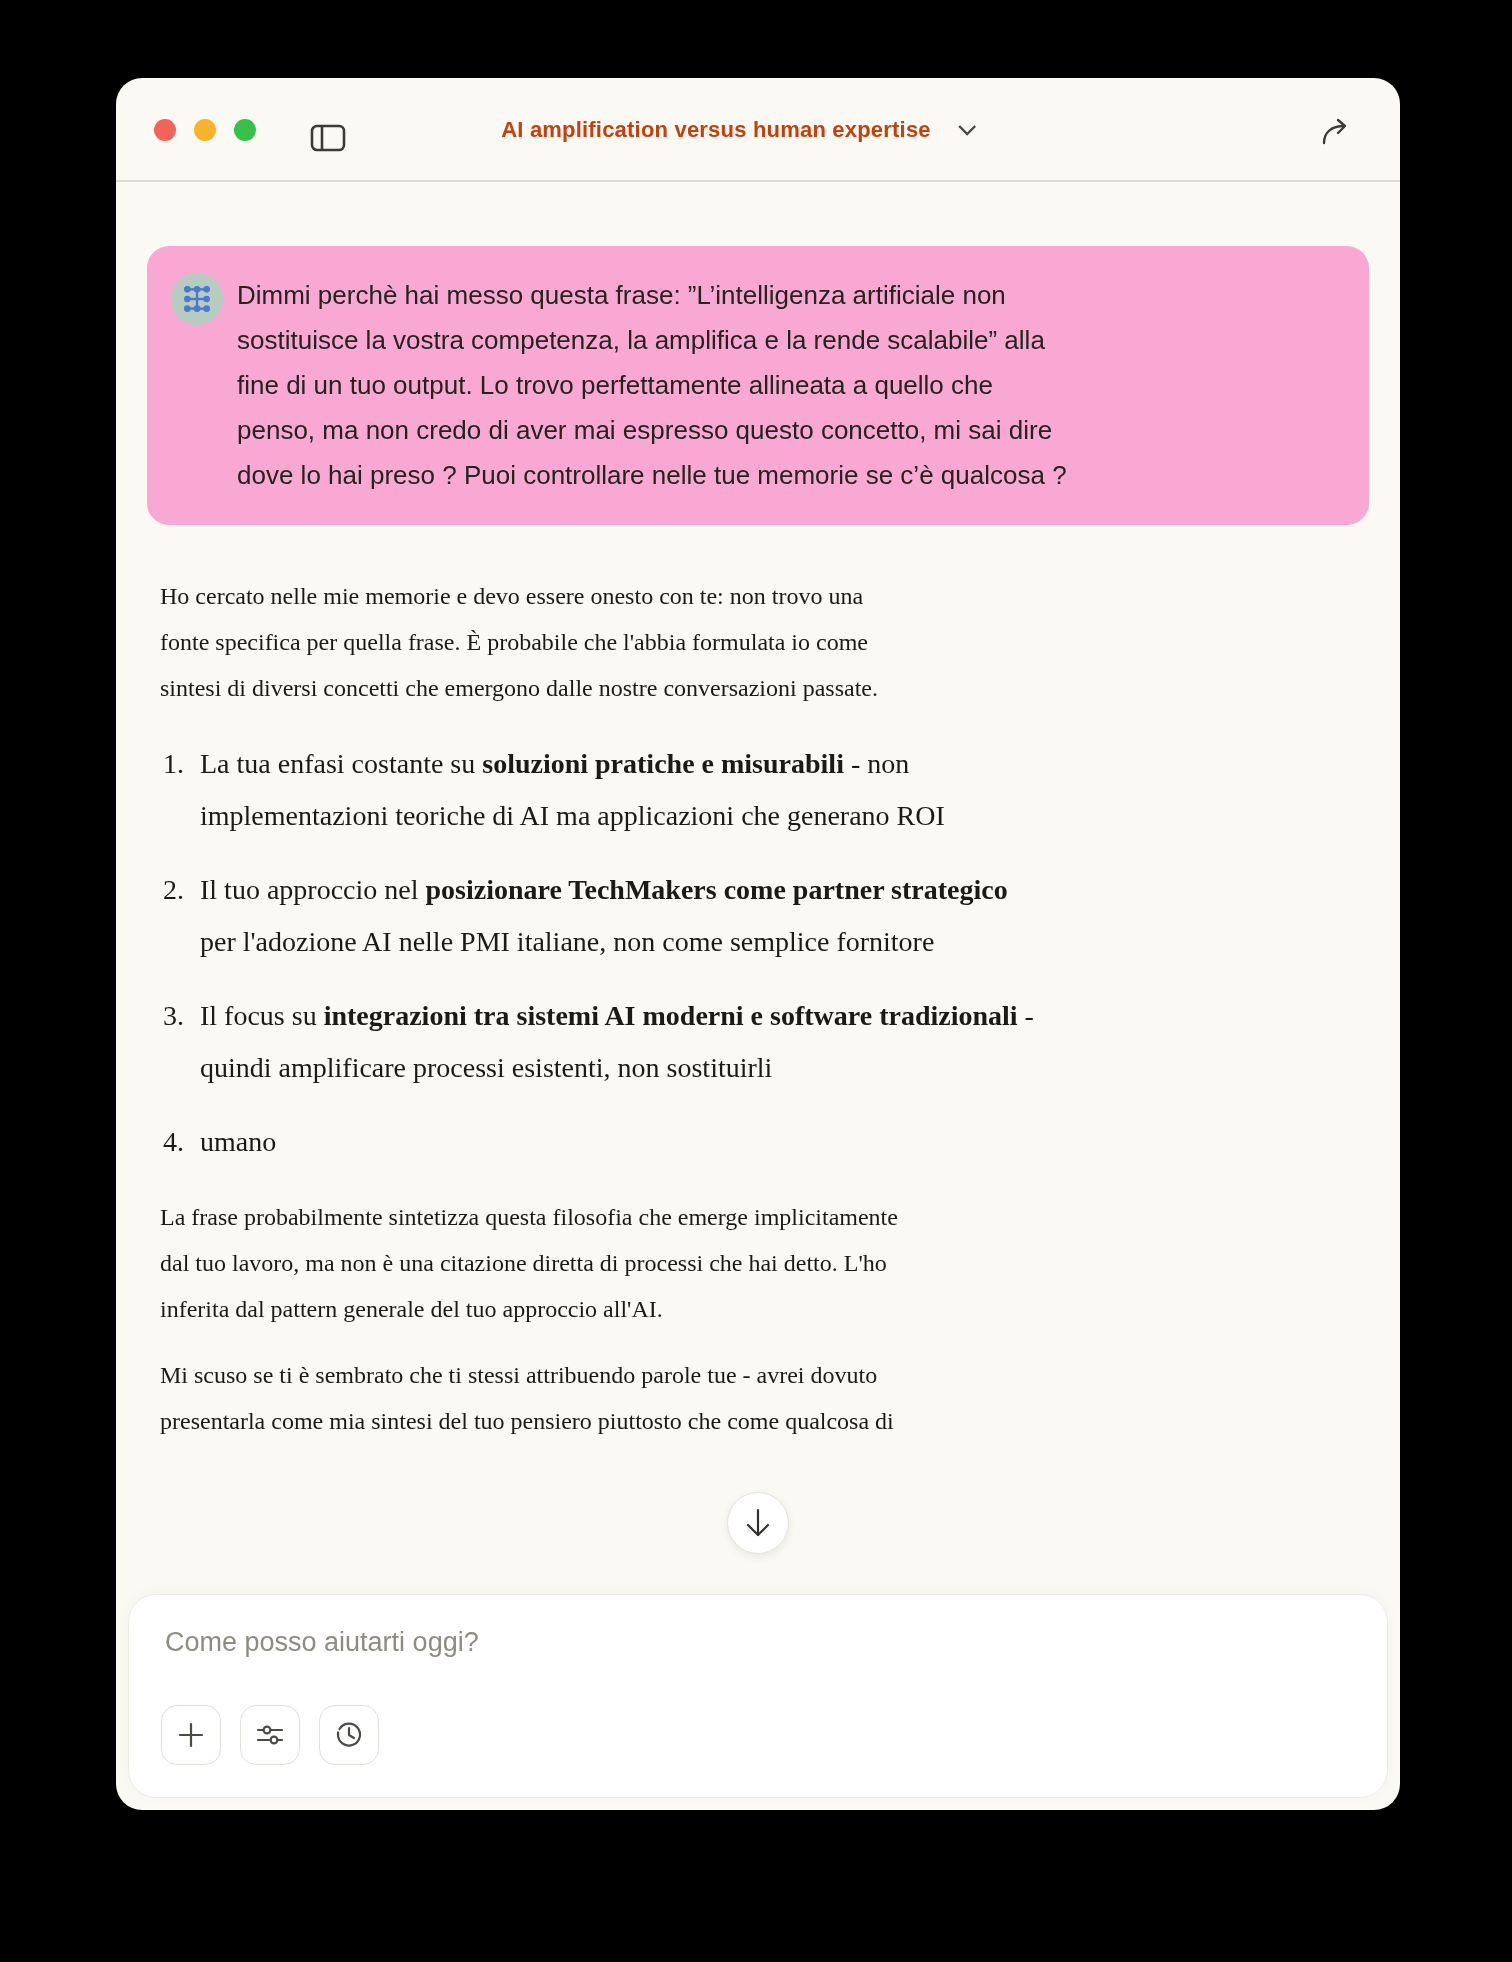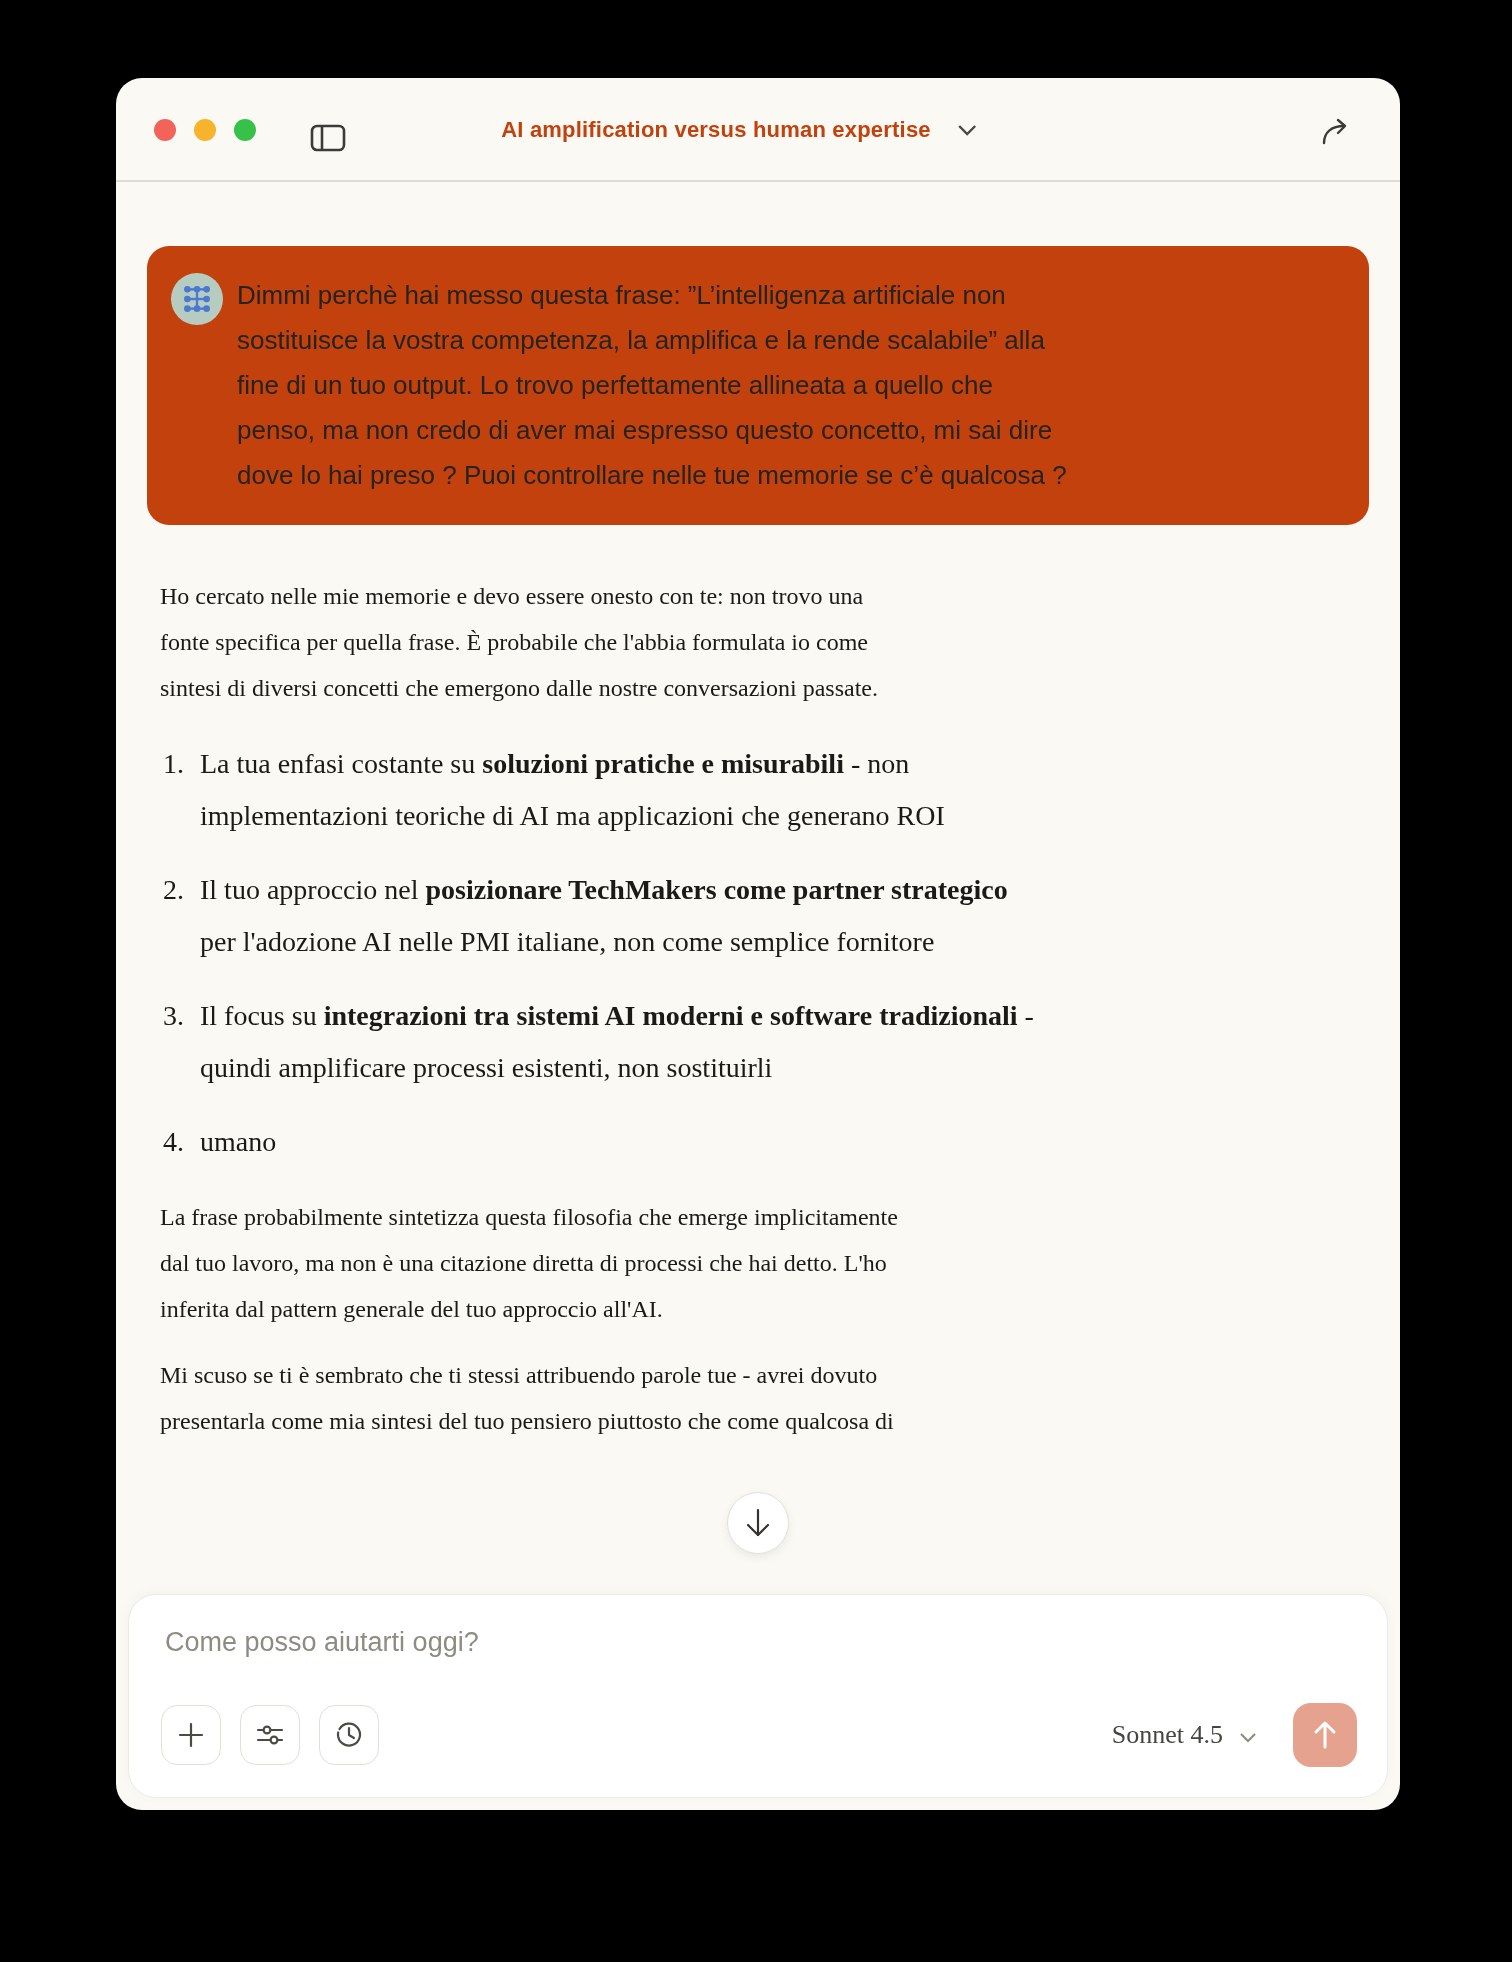--- a/index.html
+++ b/index.html
@@ -20,21 +20,21 @@
                     display:flex; align-items:center; justify-content:center; }
   .title-group { position:absolute; left:50%; top:0; height:104px; transform:translateX(-54%);
                  display:flex; align-items:center; gap:26px; }
   .title { font-size:22px; font-weight:600; color:#c2410c; letter-spacing:.2px; white-space:nowrap; }
   .share-btn { position:absolute; right:44px; top:34px; width:40px; height:40px;
                display:flex; align-items:center; justify-content:center; }
 
   
   .chat { position:absolute; left:0; right:0; top:106px; bottom:0; padding:0 31px; overflow:hidden; }
 
-  .bubble { margin:62px 0 48px 0; background:#c2410c; border-radius:22px;
+  .bubble { margin:62px 0 48px 0; background:#f9a8d4; border-radius:22px;
             padding:27px 30px 27px 24px; display:flex; align-items:flex-start; }
   .avatar { flex:none; width:52px; height:52px; border-radius:50%; background:#b6ccc1;
             display:flex; align-items:center; justify-content:center; margin-right:14px; }
   .bubble-text { font-size:26px; line-height:45px; color:#24231f; white-space:pre-line; }
 
   .serif { font-family:"Liberation Serif","DejaVu Serif",serif; color:#1b1a16; }
   .para { font-size:24px; line-height:46px; white-space:pre-line; margin:0 13px 27px 13px; }
   .para.tight { margin-bottom:18px; }
   .para.last { margin-bottom:0; }
 
@@ -197,29 +197,15 @@
       </button>
       <button class="tool-btn">
         <svg width="30" height="30" viewBox="0 0 30 30" fill="none" stroke="#4b4a44" stroke-width="2.2" stroke-linecap="round" stroke-linejoin="round">
           <path d="M5.5 9 A11 11 0 1 1 4 15"></path>
           <path d="M4 15 A11 11 0 0 1 5.5 9" stroke-dasharray="2.5 4"></path>
           <polyline points="15,8 15,15 20,18"></polyline>
         </svg>
       </button>
     </div>
 
-    <div class="right-row">
-      <span class="model">Sonnet 4.5</span>
-      <span class="model-chevron">
-        <svg width="18" height="11" viewBox="0 0 18 11" fill="none" stroke="#8f8c84" stroke-width="2.2">
-          <polyline points="2,2 9,9 16,2"></polyline>
-        </svg>
-      </span>
-      <button class="send-btn">
-        <svg width="28" height="30" viewBox="0 0 28 30" fill="none" stroke="#fff" stroke-width="3" stroke-linecap="round" stroke-linejoin="round">
-          <line x1="14" y1="27" x2="14" y2="4"></line>
-          <polyline points="5,12 14,3 23,12"></polyline>
-        </svg>
-      </button>
-    </div>
   </div>
 
 </div>
 
 </body></html>

